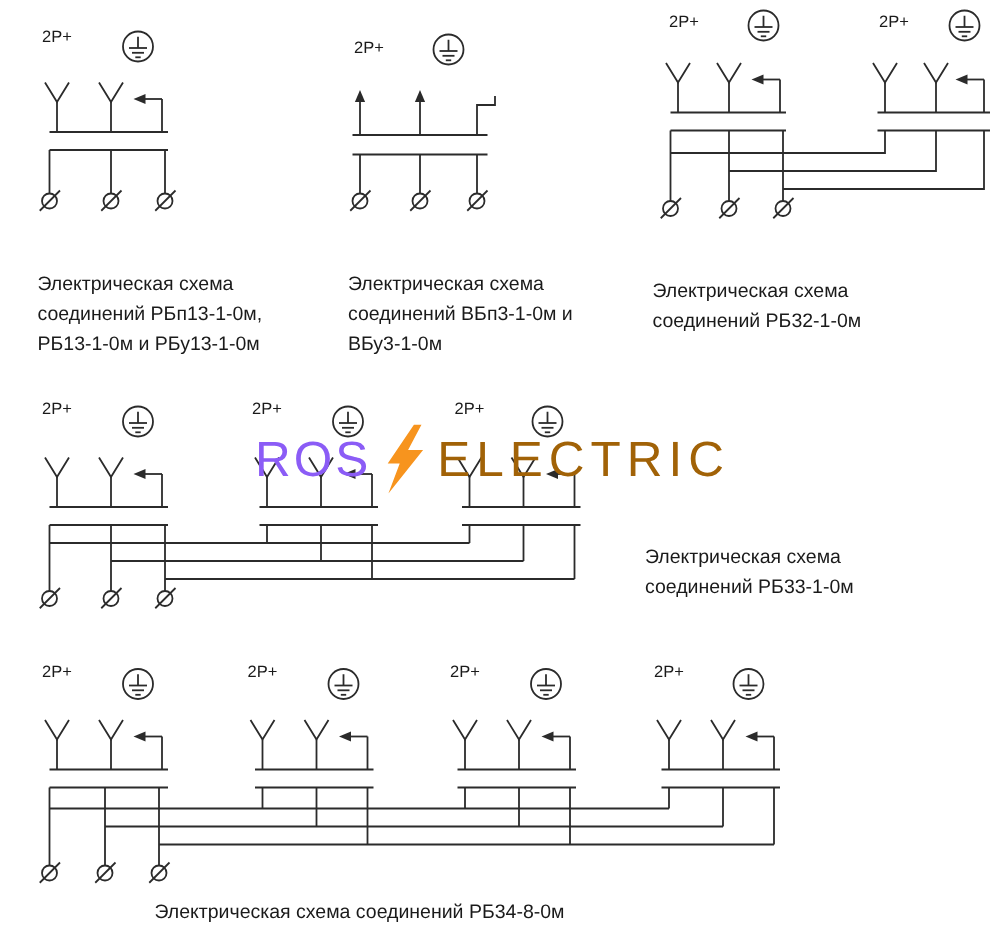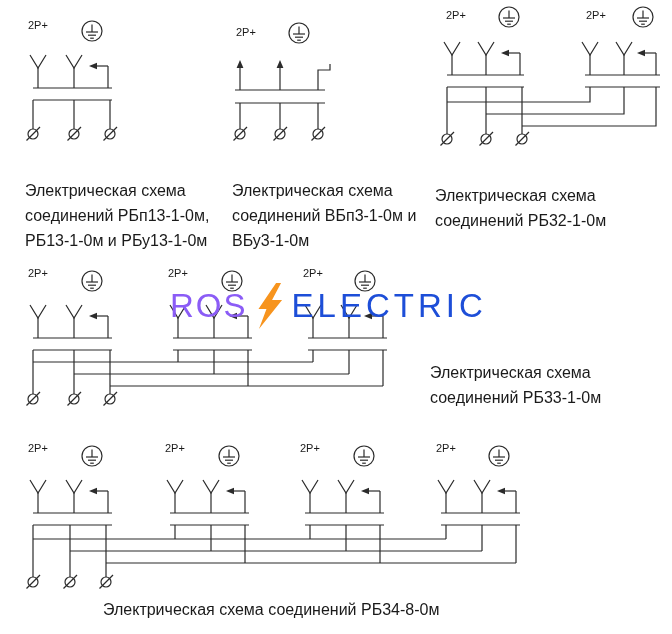--- a/index.html
+++ b/index.html
@@ -1,20 +1,20 @@
 <!DOCTYPE html>
 <html><head>
 <meta charset="utf-8">
 <style>
   html,body{margin:0;padding:0;background:#ffffff;}
   #page{position:relative;width:672px;height:634px;background:#fff;overflow:hidden;
         font-family:"Liberation Sans",sans-serif;}
   #schem{position:absolute;left:0;top:0;z-index:1;}
   .lbl{position:absolute;z-index:3;font-size:11px;}
-  .cap{position:absolute;z-index:3;font-size:16px;line-height:1.55;white-space:pre-line;}
+  .cap{position:absolute;z-index:3;font-size:13px;line-height:1.55;white-space:pre-line;}
   .wm{position:absolute;left:170px;top:283px;z-index:2;display:flex;align-items:center;gap:7px;
       font-size:33px;font-weight:400;}
   .wm .left{letter-spacing:2px;}
   .wm .right{letter-spacing:4px;}
   .bolt{transform:skewX(-10deg);flex:0 0 auto;}
 </style>
 </head>
 <body>
 
 <div id="page" style="color: rgb(26, 26, 26);">
@@ -139,21 +139,21 @@
       <use href="#sym-term" x="70" y="582"></use>
       <use href="#sym-term" x="106" y="582"></use>
     </g>
   </svg>
 
   <div class="wm">
     <span class="left" style="color: #8b5cf6;">ROS</span>
     <svg class="bolt" width="30" height="46" viewBox="0 0 30 46">
       <polygon points="17,0 4,26 12,26 8,46 26,17 16,17 22,0" fill="#F7941E"></polygon>
     </svg>
-    <span class="right" style="color: #1d4ed8;">ELECTRIC</span>
+    <span class="right" style="color: #a16207;">ELECTRIC</span>
   </div>
 
   <span class="lbl" style="left:28px;top:19px">2P+</span>
   <span class="lbl" style="left:236px;top:26px">2P+</span>
   <span class="lbl" style="left:446px;top:9px">2P+</span>
   <span class="lbl" style="left:586px;top:9px">2P+</span>
   <span class="lbl" style="left:28px;top:267px">2P+</span>
   <span class="lbl" style="left:168px;top:267px">2P+</span>
   <span class="lbl" style="left:303px;top:267px">2P+</span>
   <span class="lbl" style="left:28px;top:442px">2P+</span>

